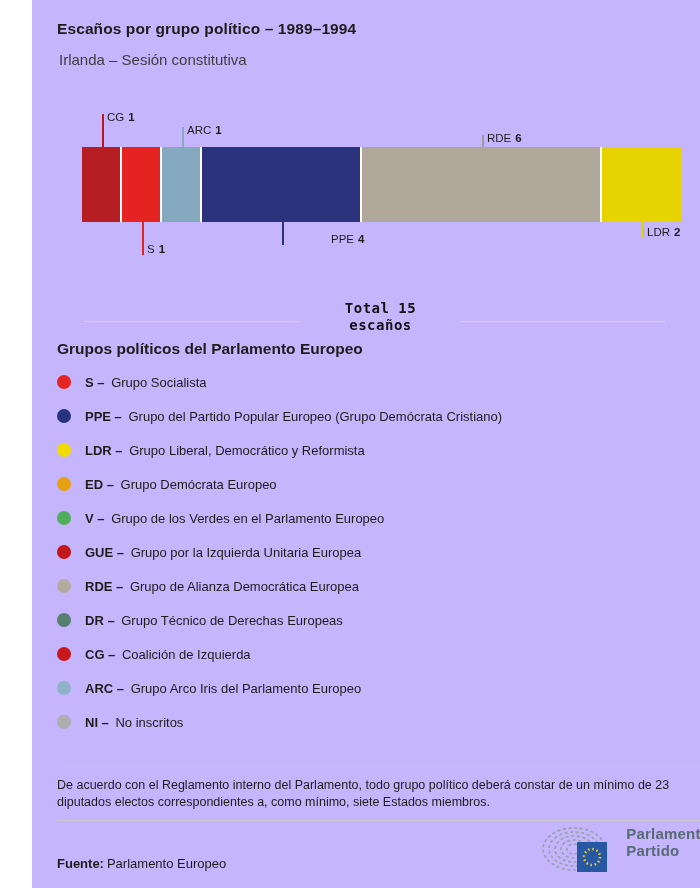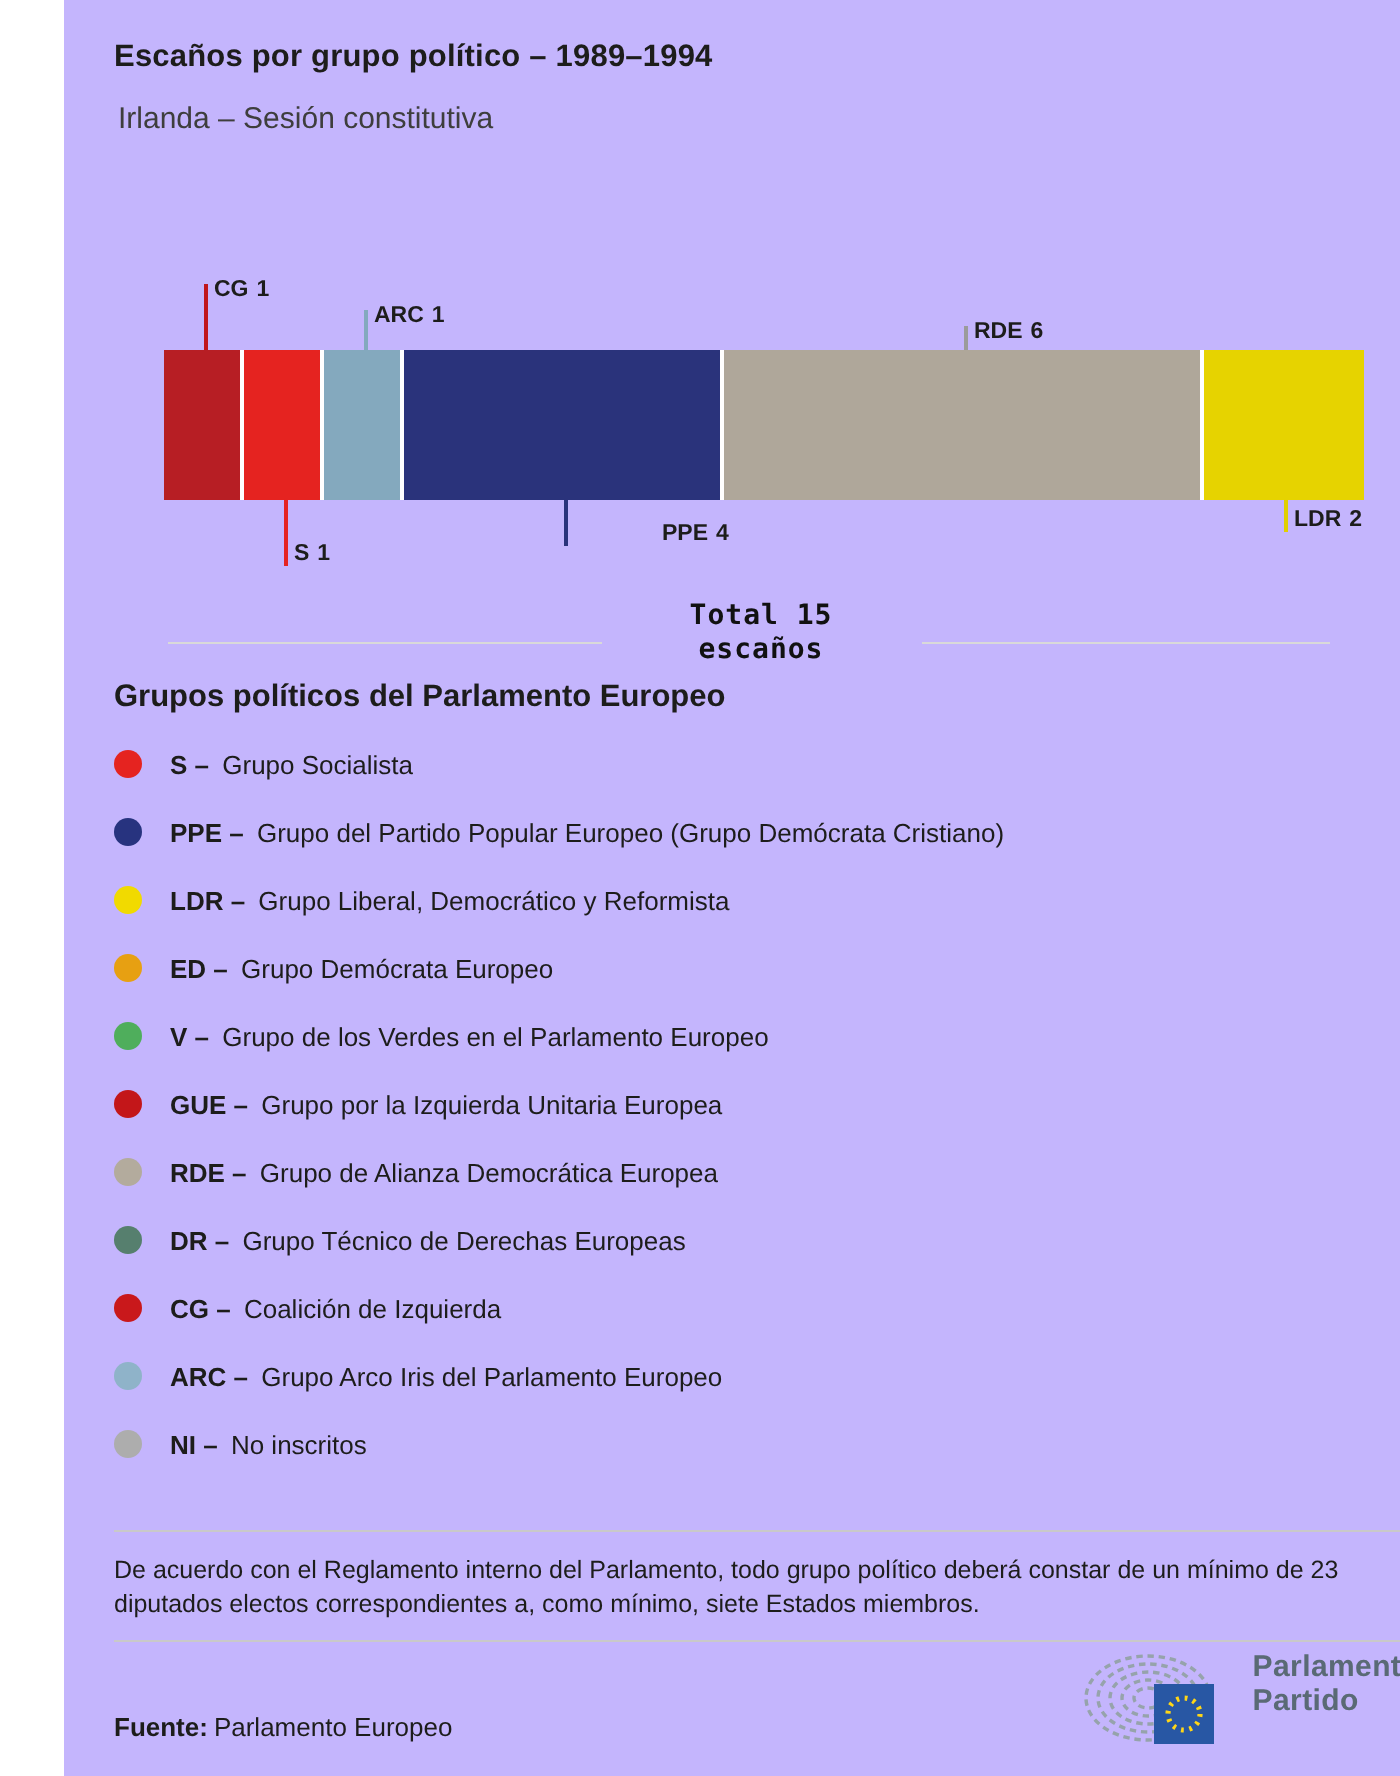--- a/index.html
+++ b/index.html
@@ -2,21 +2,21 @@
 <html><head>
 <meta charset="utf-8">
 <style>
   html,body{margin:0;padding:0;background:#fff;}
   body{font-family:"Liberation Sans",sans-serif;color:#1d1d1b;}
   .page{position:relative;width:700px;height:888px;background:#c4b5fd;overflow:hidden;margin-left:32px;}
 
   .title{position:absolute;left:25px;top:20px;font-size:15.5px;font-weight:bold;letter-spacing:.1px;}
   .subtitle{position:absolute;left:27px;top:51px;font-size:15px;font-weight:normal;color:#3e3e3d;}
 
-  .chart-area{position:absolute;left:50px;top:140px;width:532px;height:152px;font-weight:bold;}
+  .chart-area{position:absolute;left:50px;top:112px;width:532px;height:152px;}
   .bar{position:absolute;left:0;top:35px;width:600px;height:75px;display:flex;}
   .bar-seg{height:100%;box-sizing:border-box;border-right:2px solid #fff;}
   .bar-seg:last-child{border-right:none;}
   .callout{position:absolute;width:0;top:0;height:100%;}
   .callout .tick{position:absolute;left:0;width:2px;}
   .callout .lbl{position:absolute;left:5px;font-size:11.5px;white-space:nowrap;color:#1d1d1b;}
   .callout .lbl b{margin-left:4px;}
 
   .total-row{position:absolute;top:300px;left:0;width:684px;display:flex;justify-content:center;align-items:flex-start;}
   .rule{height:1px;background:#d9d9d9;margin-top:21px;}

